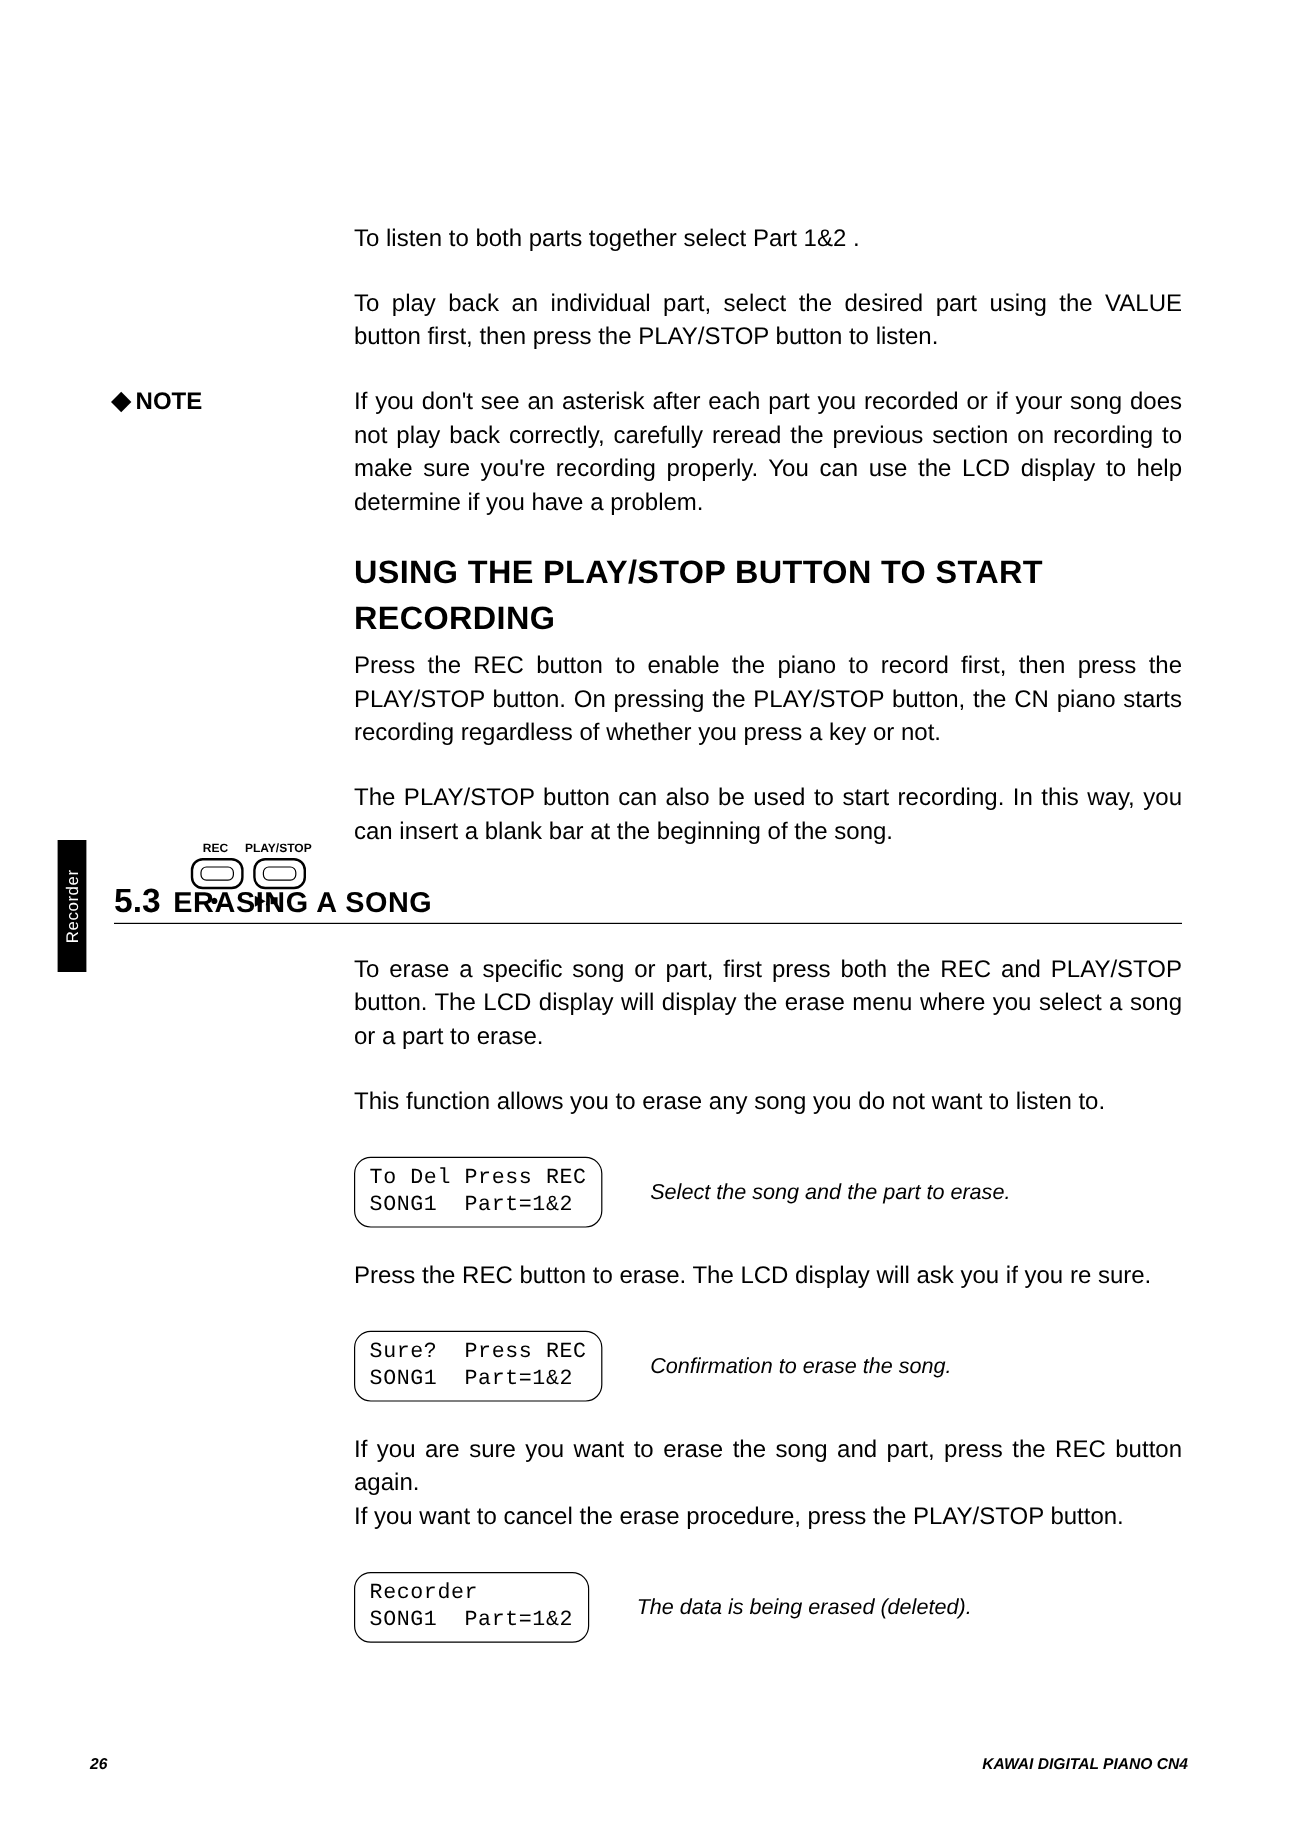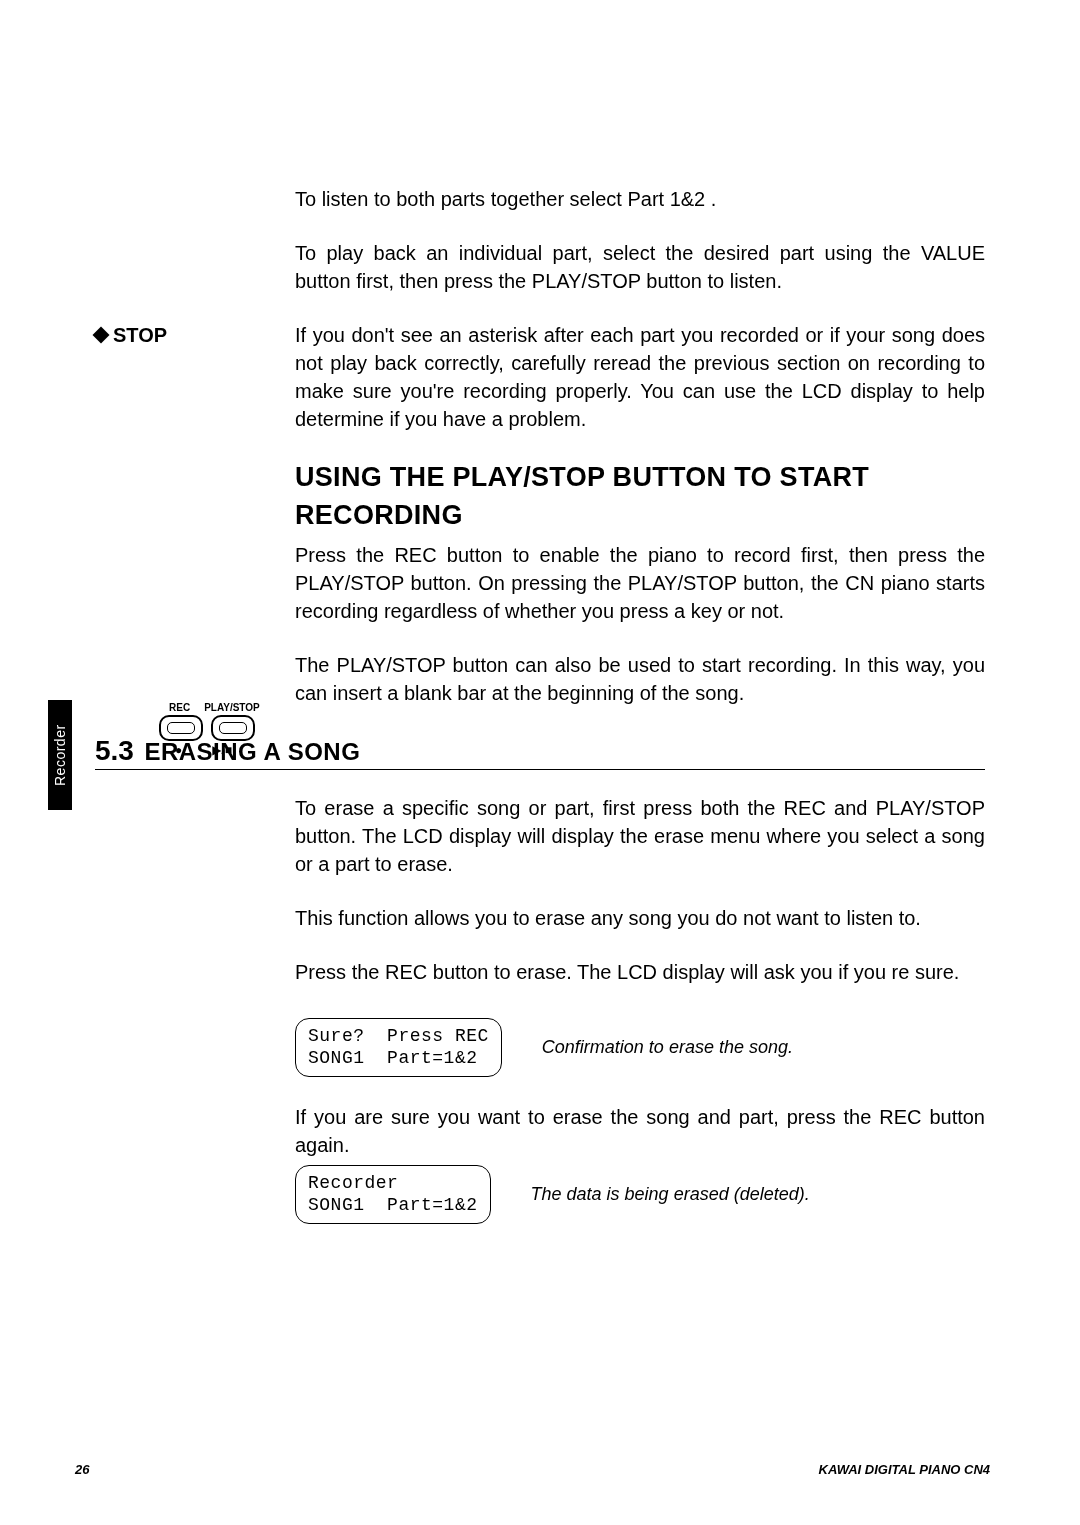--- a/index.html
+++ b/index.html
@@ -166,21 +166,21 @@
 
   <div class="side-tab">Recorder</div>
 
   <div class="content">
     <p class="para">To listen to both parts together select  Part 1&amp;2 .</p>
     <p class="para">To play back an individual part, select the desired part using the VALUE button first, then press the PLAY/STOP button to listen.</p>
 
     <div class="note-row para">
       <div class="note-label">
         <span class="diamond-icon"></span>
-        <span>STOP</span>
+        <span>NOTE</span>
       </div>
       <span>If you don't see an asterisk after each part you recorded or if your song does not play back correctly, carefully reread the previous section on recording to make sure you're recording properly.  You can use the LCD display to help determine if you have a problem.</span>
     </div>
 
     <div class="subheading">USING THE PLAY/STOP BUTTON TO START RECORDING</div>
     <p class="para" style="text-align:justify">Press the REC button to enable the piano to record first, then press the PLAY/STOP button.  On pressing the PLAY/STOP button, the CN piano starts recording regardless of whether you press a key or not.</p>
     <p class="para" style="text-align:justify">The PLAY/STOP button can also be used to start recording.  In this way, you can insert a blank bar at the beginning of the song.</p>
   </div>
 
   <div class="section-row" style="position:relative; left:0;">
@@ -200,30 +200,36 @@
     <div class="btn-symbols">
       <span>●</span>
       <span>▶/■</span>
     </div>
   </div>
 
   <div class="content">
     <p class="para" style="text-align:justify">To erase a specific song or part, first press both the REC and PLAY/STOP button.  The LCD display will display the erase menu where you select a song or a part to erase.</p>
     <p class="para">This function allows you to erase any song you do not want to listen to.</p>
 
+    <div class="lcd-row">
+      <div class="lcd"><span>To Del Press REC</span>
+<span>SONG1  Part=1&amp;2</span></div>
+      <span class="lcd-caption">Select the song and the part to erase.</span>
+    </div>
 
     <p class="para" style="text-align:justify">Press the REC button to erase.  The LCD display will ask you if you re sure.</p>
 
     <div class="lcd-row">
       <div class="lcd"><span>Sure?  Press REC</span>
 <span>SONG1  Part=1&amp;2</span></div>
       <span class="lcd-caption">Confirmation to erase the song.</span>
     </div>
 
     <p style="text-align:justify">If you are sure you want to erase the song and part, press the REC button again.</p>
+    <p class="para" style="text-align:justify">If you want to cancel the erase procedure, press the PLAY/STOP button.</p>
 
     <div class="lcd-row">
       <div class="lcd"><span>Recorder</span>
 <span>SONG1  Part=1&amp;2</span></div>
       <span class="lcd-caption">The data is being erased (deleted).</span>
     </div>
   </div>
 
   <div class="footer">
     <span class="pn">26</span>

